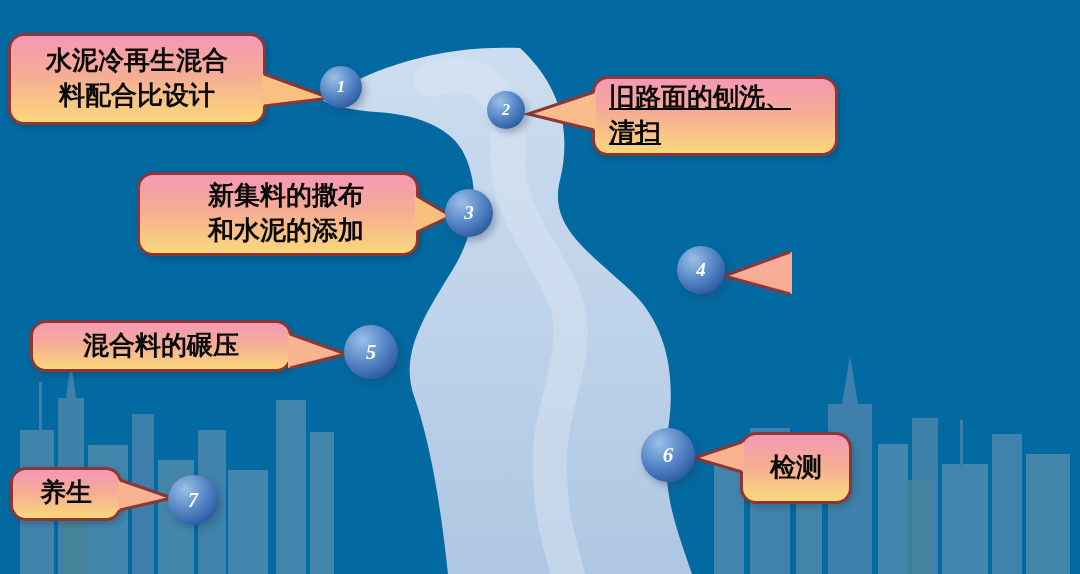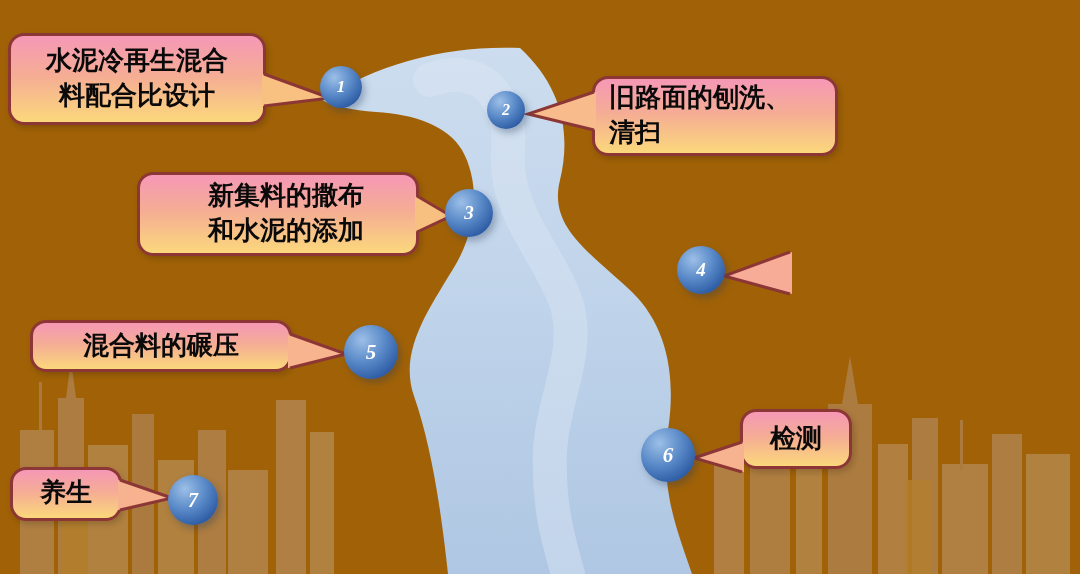--- a/index.html
+++ b/index.html
@@ -1,18 +1,18 @@
 <!DOCTYPE html>
 <html><head>
 <meta charset="utf-8">
 <style>
   *{box-sizing:border-box;}
   html,body{margin:0;padding:0;background:#ffffff;}
   body{font-family:"Liberation Serif", serif;}
-  .canvas{position:relative;width:1080px;height:574px;overflow:hidden;background:#a16207;}
+  .canvas{position:relative;width:1080px;height:574px;overflow:hidden;background:#0369a1;}
   svg.layer{position:absolute;left:0;top:0;}
 
   .callout{
     position:absolute;
     border:3px solid #8c3636;
     border-radius:16px;
     background:linear-gradient(180deg,#f598b6 0%,#f5ae93 48%,#fbd87c 100%);
     display:flex;align-items:center;justify-content:center;
     box-shadow:2px 3px 6px rgba(0,0,0,0.18);
     padding:6px 14px;
@@ -30,25 +30,25 @@
     position:absolute;border-radius:50%;
     background:radial-gradient(circle at 34% 28%, #9cbfe7 0%, #5a8ac8 42%, #2f5ea6 76%, #224a89 100%);
     display:flex;align-items:center;justify-content:center;
     color:#ffffff;font-style:italic;font-weight:bold;
     box-shadow:3px 4px 7px rgba(40,60,90,0.35);
     z-index:5;
   }
 
   
   .c1{left:8px;top:33px;width:258px;height:92px;}
-  .c2{left:592px;top:76px;width:246px;height:80px;}
+  .c2{left:592px;top:76px;width:246px;height:80px;text-decoration:underline;}
   .c3{left:137px;top:172px;width:282px;height:84px;}
   .c4{left:788px;top:218px;width:282px;height:124px;}
   .c5{left:30px;top:320px;width:262px;height:52px;}
-  .c6{left:740px;top:409px;width:112px;height:60px;}
+  .c6{left:740px;top:432px;width:112px;height:72px;}
   .c7{left:10px;top:467px;width:112px;height:54px;}
 
   .c1 .callout-text{font-size:26px;}
   .c2 .callout-text{font-size:26px;}
   .c3 .callout-text{font-size:26px;margin-left:16px;}
   .c4 .callout-text{font-size:25px;}
   .c5 .callout-text{font-size:26px;}
   .c6 .callout-text{font-size:26px;}
   .c7 .callout-text{font-size:26px;font-family:Liberation Mono, monospace;}
 

